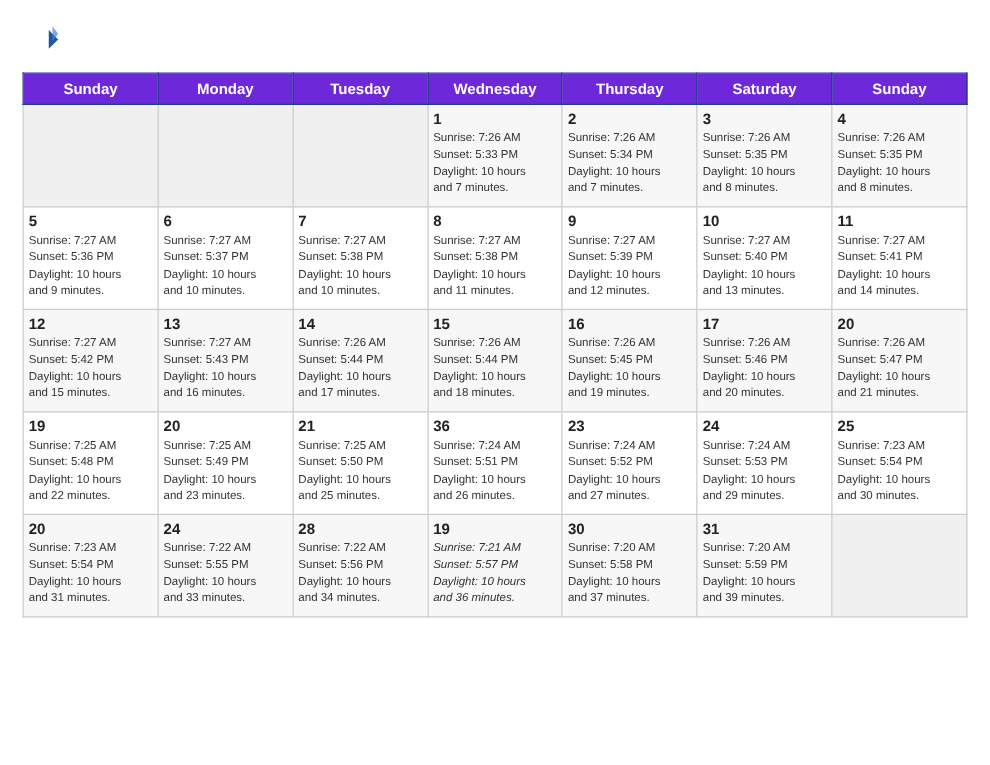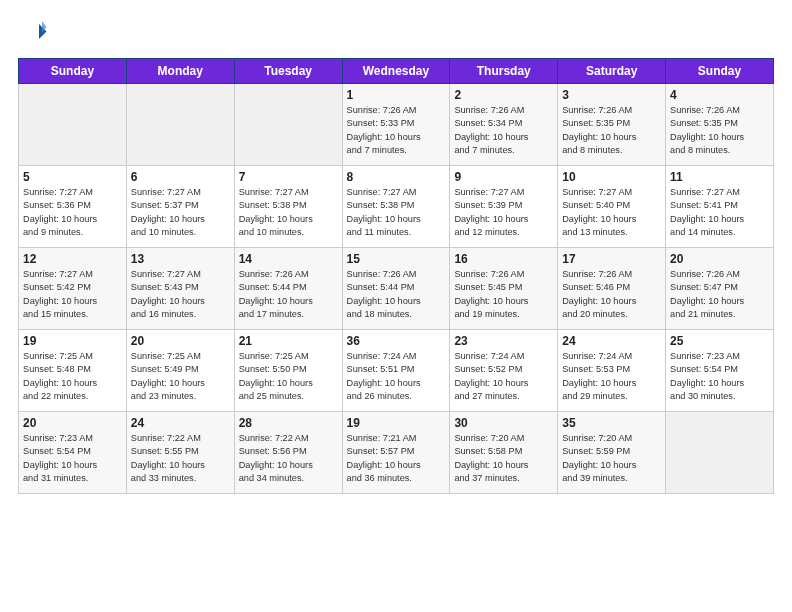--- a/index.html
+++ b/index.html
@@ -342,34 +342,34 @@
           </td>
           <td>
             <span class="day-num">28</span>
             <div class="day-info" style="white-space: pre-line;">Sunrise: 7:22 AM
 Sunset: 5:56 PM
 Daylight: 10 hours
 and 34 minutes.</div>
           </td>
           <td>
             <span class="day-num">19</span>
-            <div class="day-info" style="white-space: pre-line;">Sunrise: 7:21 AM
+            <div class="day-info" style="white-space: pre-line; font-style: italic;">Sunrise: 7:21 AM
 Sunset: 5:57 PM
 Daylight: 10 hours
 and 36 minutes.</div>
           </td>
           <td>
             <span class="day-num">30</span>
             <div class="day-info" style="white-space: pre-line;">Sunrise: 7:20 AM
 Sunset: 5:58 PM
 Daylight: 10 hours
 and 37 minutes.</div>
           </td>
           <td>
-            <span class="day-num">35</span>
+            <span class="day-num">31</span>
             <div class="day-info" style="white-space: pre-line;">Sunrise: 7:20 AM
 Sunset: 5:59 PM
 Daylight: 10 hours
 and 39 minutes.</div>
           </td>
           <td class="empty"></td>
         </tr>
       </tbody>
   </table>
 </div>

